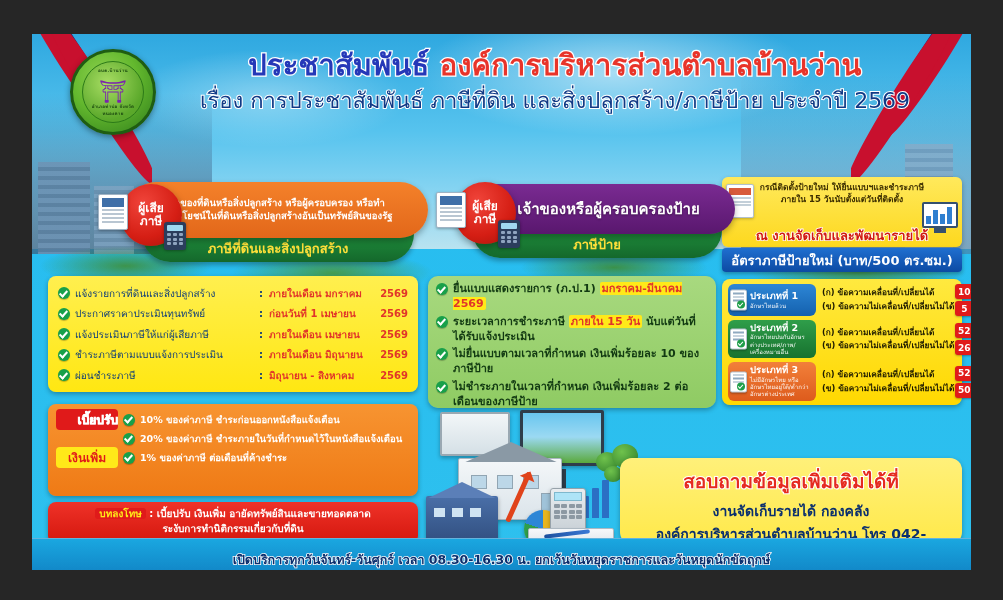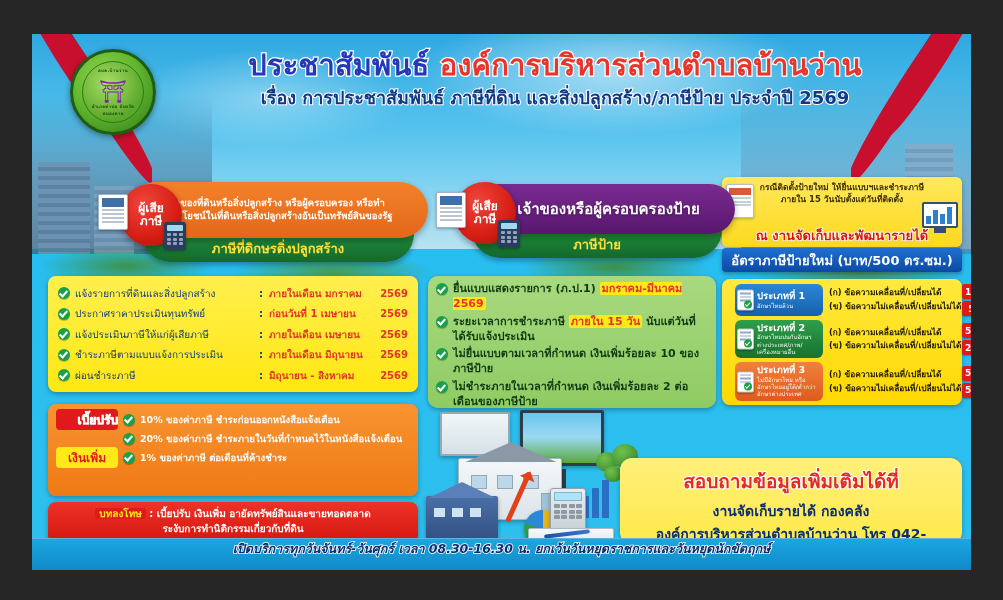--- a/index.html
+++ b/index.html
@@ -101,21 +101,21 @@
 
   
   .title-wrap { position:absolute; left:128px; top:16px; width:790px; text-align:center; }
   .title-main {
     font-size:29px; font-weight:bold; line-height:1.08; letter-spacing:.2px;
     white-space:nowrap;
   }
   .title-main .t1 { color:#2538b8; -webkit-text-stroke:2.5px #ffffff; paint-order:stroke fill; }
   .title-main .t2 { color:#e8342a; -webkit-text-stroke:2.5px #ffffff; paint-order:stroke fill; }
   .title-sub {
-    margin-top:2px; font-size:18px; font-weight:bold; color:#103a86;
+    margin-top:2px; font-size:22px; font-weight:normal; color:#103a86;
     -webkit-text-stroke:2px #ffffff; paint-order:stroke fill; white-space:nowrap;
   }
 
   
   .payer-badge {
     position:absolute; width:62px; height:62px; border-radius:50%;
     background:radial-gradient(circle at 38% 30%, #f0443a 0%, #d51e14 60%, #a61209 100%);
     box-shadow:0 3px 7px rgba(0,0,0,.35);
     display:flex; flex-direction:column; align-items:center; justify-content:center;
     color:#fff; font-weight:bold; font-size:12px; line-height:1.12; z-index:6;
@@ -238,21 +238,21 @@
   .row-g { display:flex; align-items:flex-start; margin-bottom:3px; }
   .row-g .chk { margin-top:1px; }
   .row-g .txt { font-size:11px; font-weight:bold; color:#123a12; line-height:1.35; }
   .hl { background:#ffe919; color:#e1342a; padding:0 2px; border-radius:2px; }
 
   
   .rate-box {
     position:absolute; left:690px; top:245px; width:240px; height:126px;
     background:linear-gradient(180deg,#ffe93f,#ffd800);
     border-radius:8px; box-shadow:0 2px 5px rgba(0,0,0,.3);
-    padding:5px 13px;
+    padding:5px 6px;
   }
   .cat { display:flex; align-items:stretch; margin-bottom:4px; }
   .cat .tag {
     flex:0 0 88px; border-radius:6px; color:#fff; padding:3px 4px 3px 22px;
     position:relative; display:flex; flex-direction:column; justify-content:center;
   }
   .cat .tag .t-main { font-size:9.5px; font-weight:bold; line-height:1.1; }
   .cat .tag .t-sub  { font-size:6px; line-height:1.22; opacity:.96; }
   .cat .tag .clip {
     position:absolute; left:2px; top:50%; transform:translateY(-50%);
@@ -326,23 +326,22 @@
     font-size:19px; font-weight:bold; color:#e52a1f;
     -webkit-text-stroke:2px #ffffff; paint-order:stroke fill;
   }
   .panel-contact .c2 { margin-top:4px; font-size:14px; font-weight:bold; color:#0b2f6e; }
   .panel-contact .c3 { margin-top:1px; font-size:14px; font-weight:bold; color:#0b2f6e; }
 
   
   .footer {
     position:absolute; left:0; bottom:0; width:100%; height:32px;
     background:linear-gradient(180deg,#1aa7e0,#1289c9);
-    display:flex; align-items:flex-start; justify-content:center;
+    display:flex; align-items:flex-end; justify-content:center;
     border-top:1px solid rgba(255,255,255,.35);
-    font-style:italic;
   }
   .footer span {
     font-size:12.5px; font-weight:bold; color:#0b2f6e;
     -webkit-text-stroke:1.6px #ffffff; paint-order:stroke fill;
   }
 
   
   .illus { position:absolute; left:392px; top:376px; width:216px; height:140px; }
   .billboard {
     position:absolute; background:linear-gradient(180deg,#f2f6f8,#d5e0e6);
@@ -496,21 +495,21 @@
         <i></i>
         <i></i>
         <i></i>
         <i></i>
         <i></i>
         <i></i>
         <i></i>
         <i></i>
       </em>
   </div>
-  <div class="banner-green banner-green-left">ภาษีที่ดิกษรติ่งปลูกสร้าง</div>
+  <div class="banner-green banner-green-left">ภาษีที่ดินและสิ่งปลูกสร้าง</div>
   <div class="banner banner-left">
     <p>เจ้าของที่ดินหรือสิ่งปลูกสร้าง หรือผู้ครอบครอง หรือทำประโยชน์ในที่ดินหรือสิ่งปลูกสร้างอันเป็นทรัพย์สินของรัฐ</p>
   </div>
 
   <div class="doc-icon" style="left:404px; top:158px;">
     <b></b>
       <s></s>
       <s></s>
       <s></s>
       <s></s>

